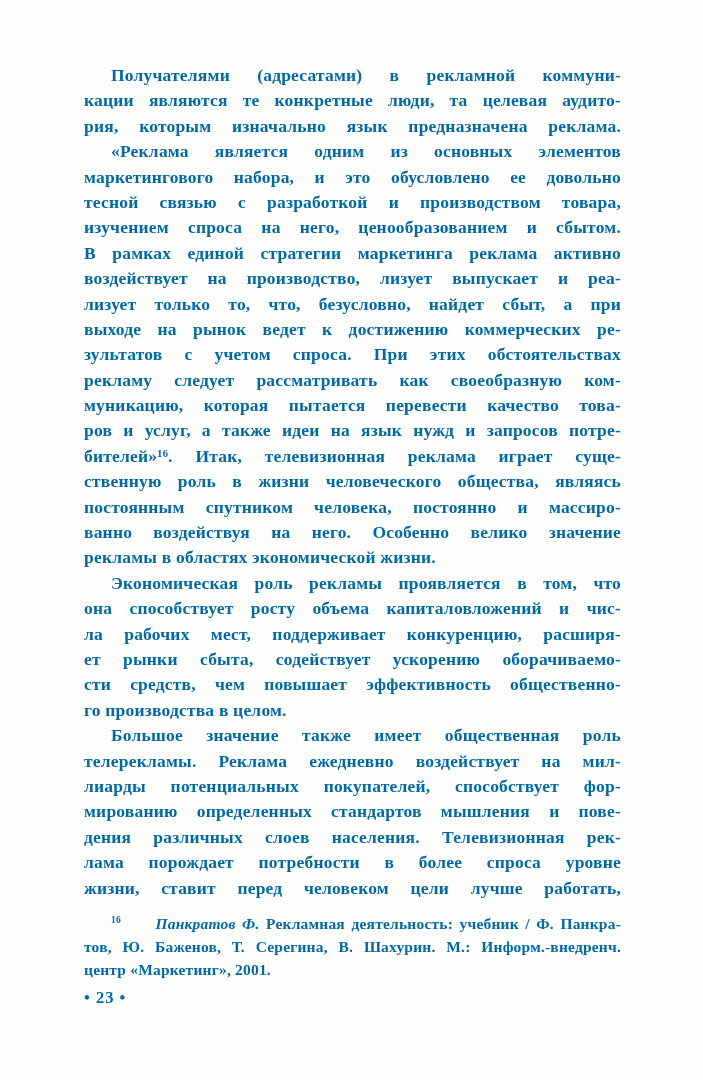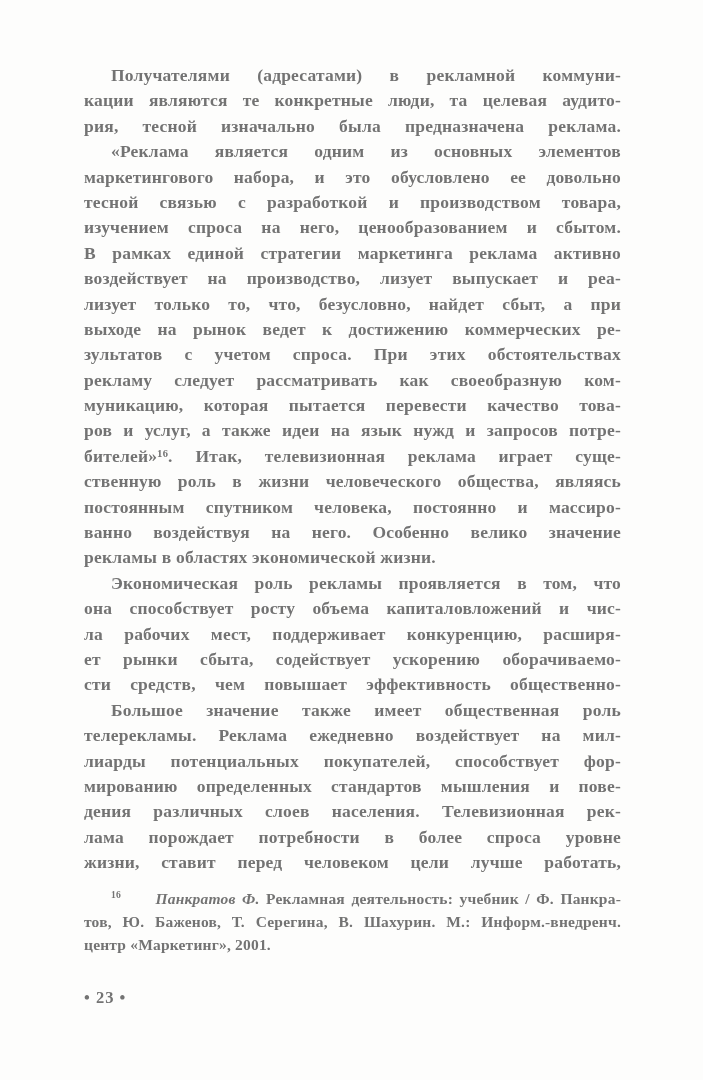--- a/index.html
+++ b/index.html
@@ -4,21 +4,21 @@
 <style>
   * { margin: 0; padding: 0; box-sizing: border-box; }
   html, body { background: #ffffff; }
   .page {
     position: relative;
     width: 703px;
     height: 1080px;
     background: #fdfdfc;
     overflow: hidden;
     font-family: "Liberation Serif", serif;
-    color: #737373;
+    color: #0369a1;
   }
   .text-block {
     position: absolute;
     left: 84px;
     top: 63px;
     width: 537px;
     font-size: 17.5px;
     line-height: 25.4px;
     font-weight: 700;
     letter-spacing: 0.2px;
@@ -57,21 +57,21 @@
 </head>
 <body>
 
 <div class="page">
 
   <main class="text-block">
 
     <section class="paragraph">
       <div class="line first">Получателями (адресатами) в рекламной коммуни-</div>
       <div class="line">кации являются те конкретные люди, та целевая аудито-</div>
-      <div class="line">рия, тесной изначально была предназначена реклама.</div>
+      <div class="line">рия, которым изначально язык предназначена реклама.</div>
     </section>
 
     <section class="paragraph">
       <div class="line first">«Реклама является одним из основных элементов</div>
       <div class="line">маркетингового набора, и это обусловлено ее довольно</div>
       <div class="line">тесной связью с разработкой и производством товара,</div>
       <div class="line">изучением спроса на него, ценообразованием и сбытом.</div>
       <div class="line">В рамках единой стратегии маркетинга реклама активно</div>
       <div class="line">воздействует на производство, лизует выпускает и реа-</div>
       <div class="line">лизует только то, что, безусловно, найдет сбыт, а при</div>
@@ -86,20 +86,21 @@
       <div class="line">ванно воздействуя на него. Особенно велико значение</div>
       <div class="line last">рекламы в областях экономической жизни.</div>
     </section>
 
     <section class="paragraph">
       <div class="line first">Экономическая роль рекламы проявляется в том, что</div>
       <div class="line">она способствует росту объема капиталовложений и чис-</div>
       <div class="line">ла рабочих мест, поддерживает конкуренцию, расширя-</div>
       <div class="line">ет рынки сбыта, содействует ускорению оборачиваемо-</div>
       <div class="line">сти средств, чем повышает эффективность общественно-</div>
+      <div class="line last">го производства в целом.</div>
     </section>
 
     <section class="paragraph">
       <div class="line first">Большое значение также имеет общественная роль</div>
       <div class="line">телерекламы. Реклама ежедневно воздействует на мил-</div>
       <div class="line">лиарды потенциальных покупателей, способствует фор-</div>
       <div class="line">мированию определенных стандартов мышления и пове-</div>
       <div class="line">дения различных слоев населения. Телевизионная рек-</div>
       <div class="line">лама порождает потребности в более спроса уровне</div>
       <div class="line">жизни, ставит перед человеком цели лучше работать,</div>

